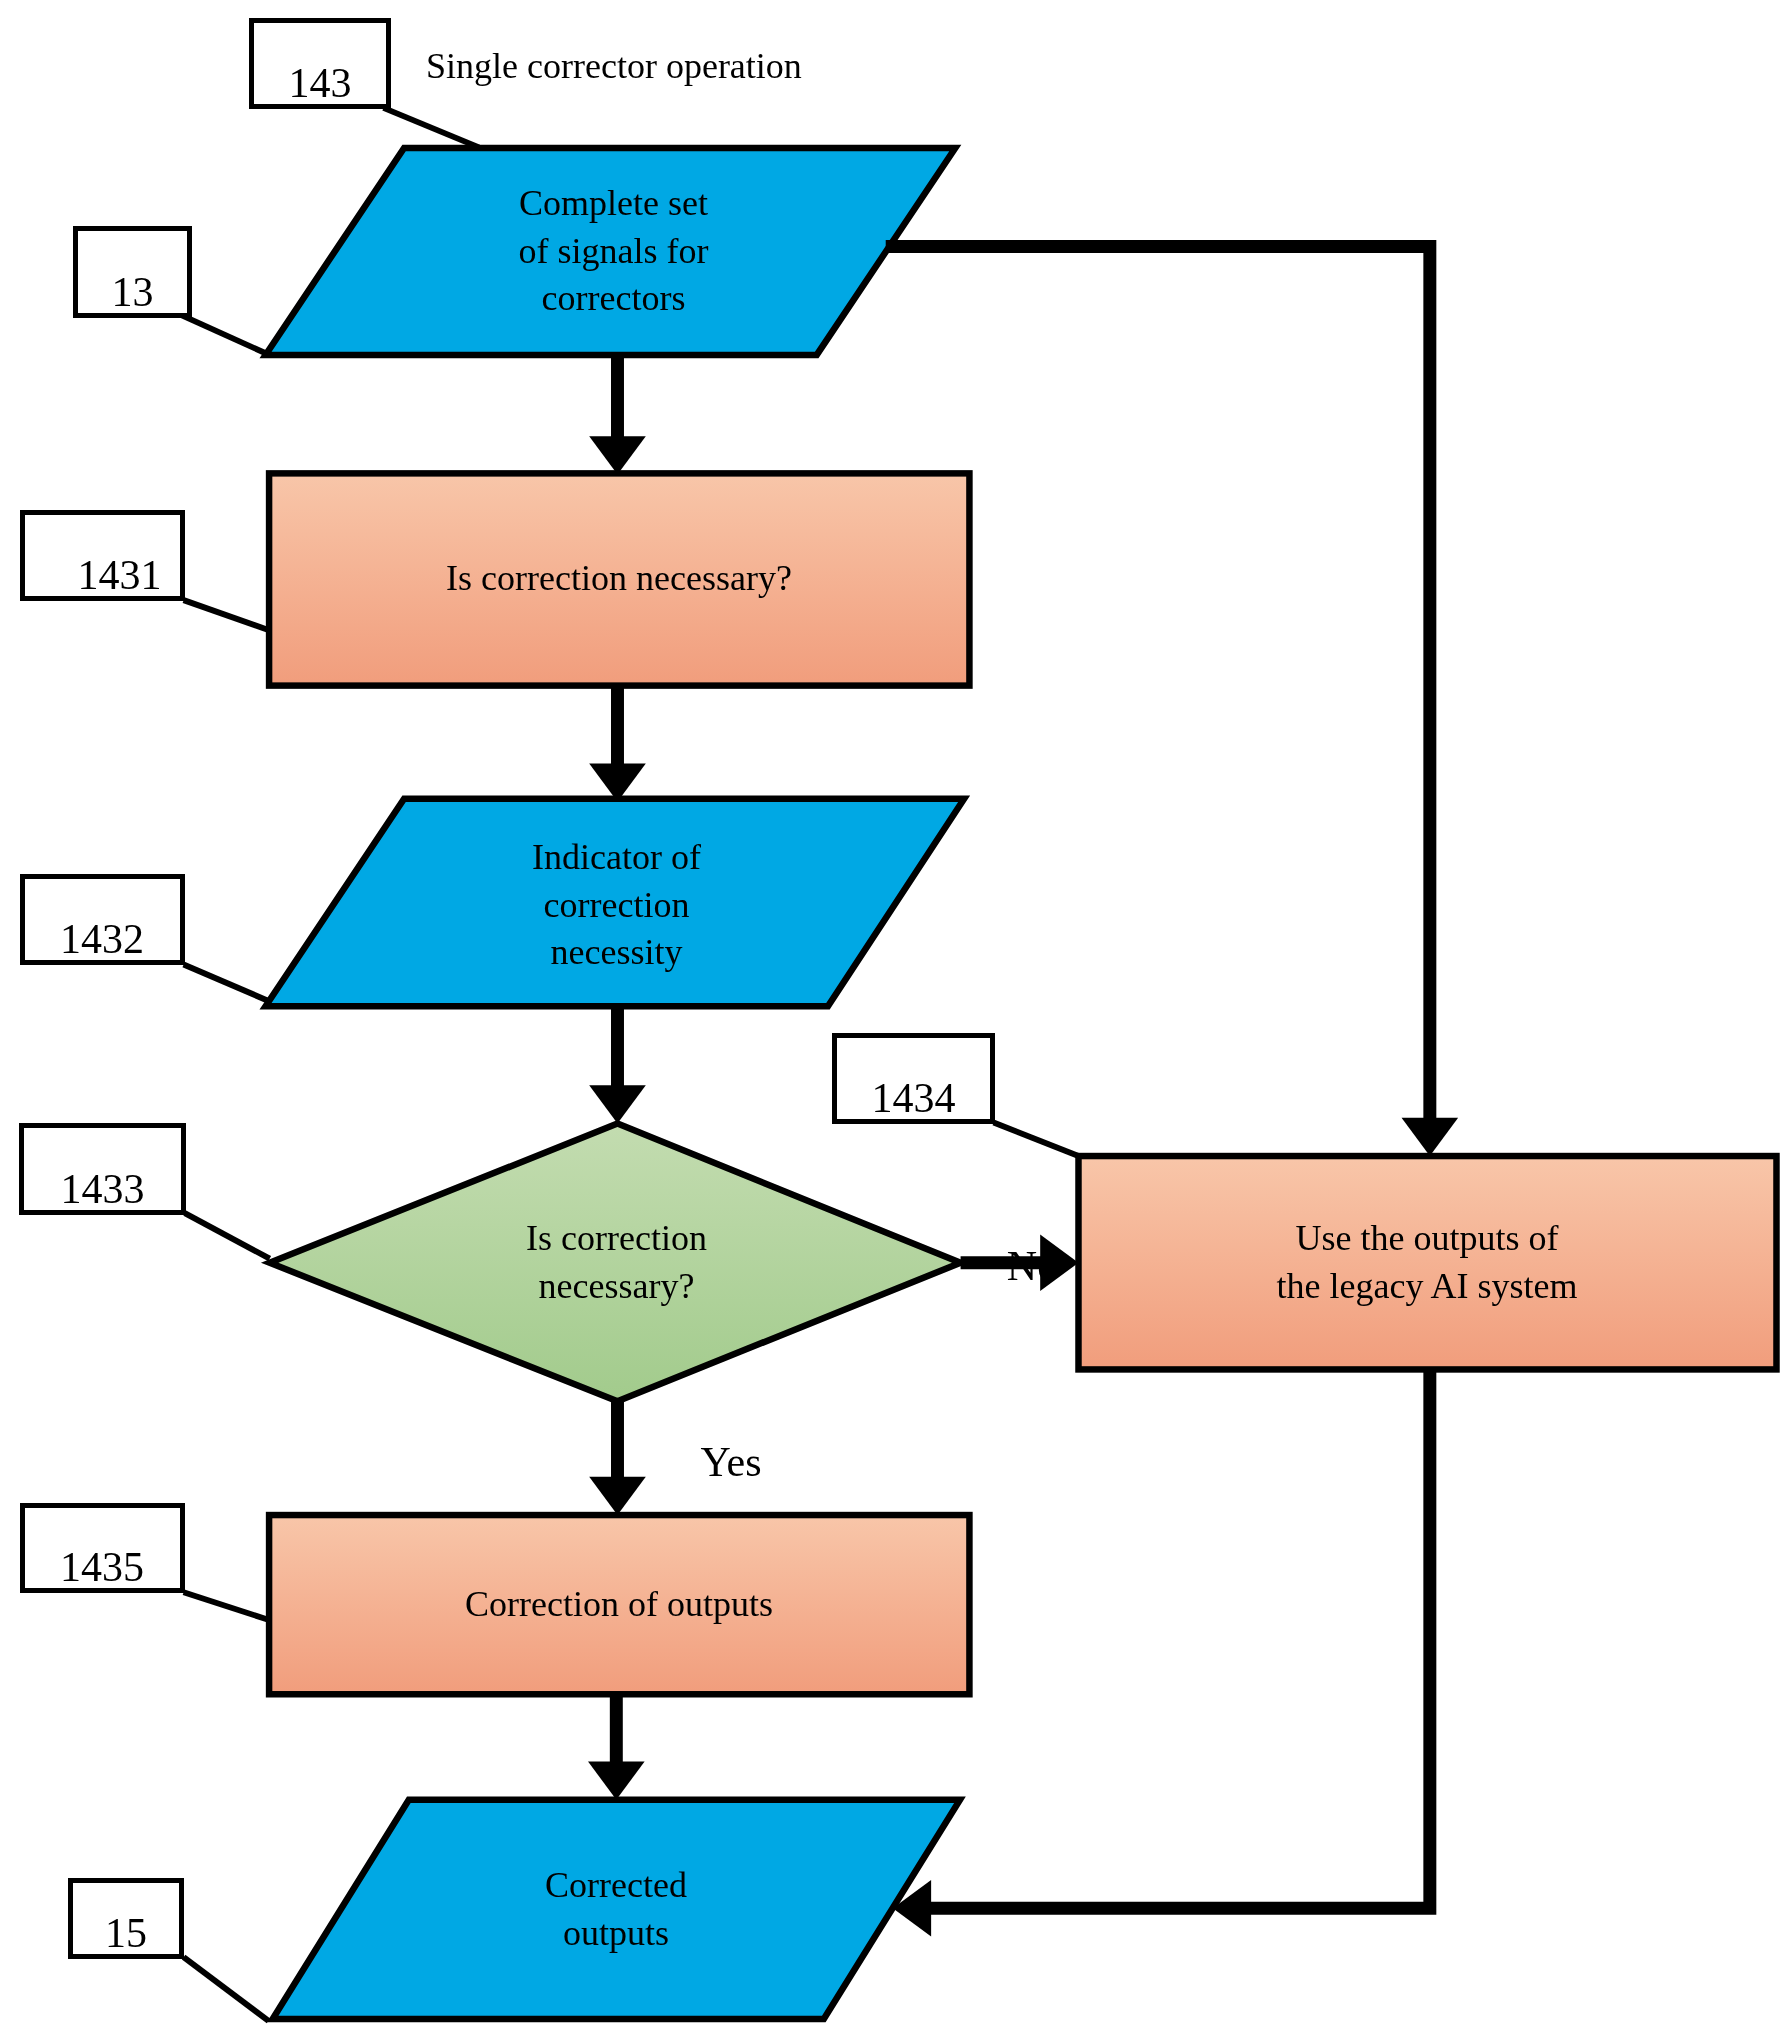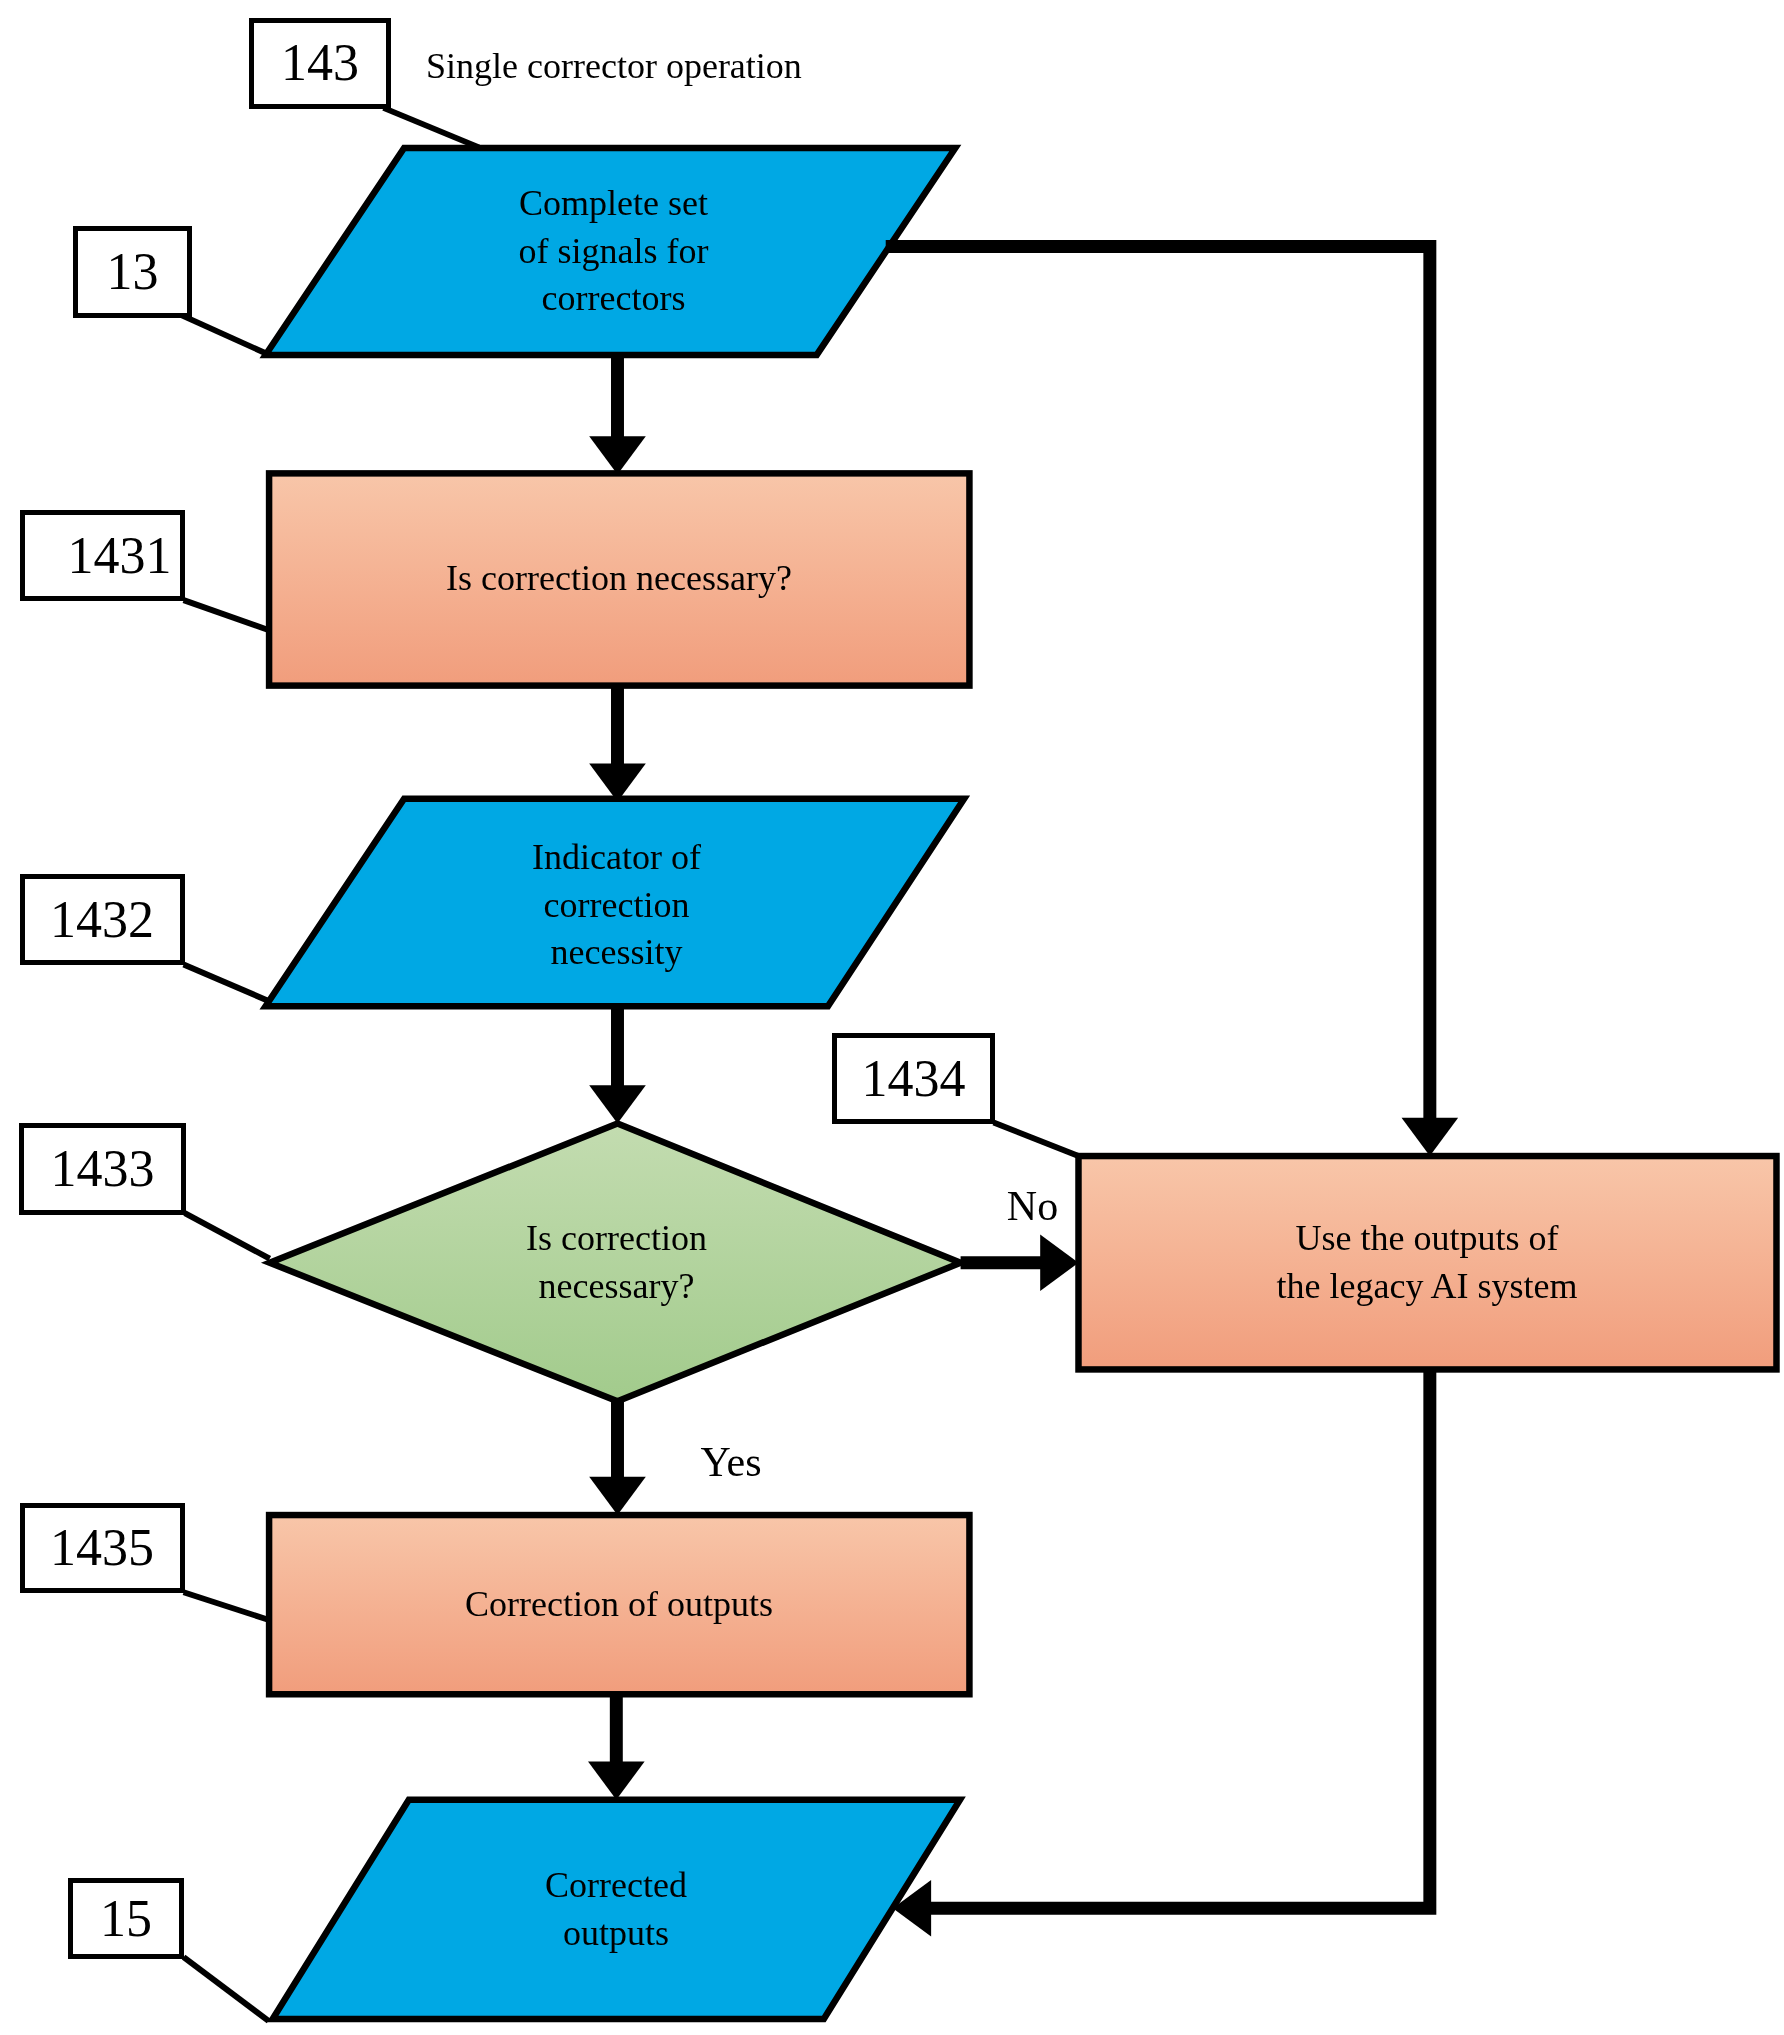--- a/index.html
+++ b/index.html
@@ -18,22 +18,22 @@
   .callout-line{stroke:var(--color-line,#000);stroke-width:10px;fill:none;}
   .head{fill:var(--color-line,#000);stroke:none;}
   stop.proc-top{stop-color:var(--color-process-top,#f8c6a9);}
   stop.proc-bottom{stop-color:var(--color-process-bottom,#f19d7c);}
   stop.dec-top{stop-color:var(--color-decision-top,#c3dcb0);}
   stop.dec-bottom{stop-color:var(--color-decision-bottom,#a2cb8c);}
   .ref-box{
     position:absolute;box-sizing:border-box;
     background:var(--color-label-box,#ffffff);
     border:5.3px solid var(--color-line,#000);
-    display:flex;align-items:center;justify-content:center;
-    font-size:52px;line-height:1;
+    display:flex;align-items:flex-end;justify-content:center;
+    font-size:42px;line-height:1;
   }
   .node-text{
     position:absolute;
     display:flex;align-items:center;justify-content:center;
     text-align:center;font-size:36px;line-height:1.33;
     white-space:pre-line;pointer-events:none;
   }
   .flow-label{position:absolute;display:flex;align-items:center;justify-content:center;font-size:42px;line-height:1;}
   #title{position:absolute;left:426px;top:46px;font-size:36px;line-height:1.15;white-space:nowrap;}
 </style>
@@ -131,17 +131,17 @@
 correction
 necessity</div>
   <div class="node-text" style="left:413px;top:1176px;width:407px;height:174px;">Is correction
 necessary?</div>
   <div class="node-text" style="left:1078px;top:1156px;width:698px;height:213px;">Use the outputs of
 the legacy AI system</div>
   <div class="node-text" style="left:269px;top:1515px;width:700px;height:179px;">Correction of outputs</div>
   <div class="node-text" style="left:377px;top:1815px;width:478px;height:189px;">Corrected
 outputs</div>
 
-  <div class="flow-label" style="left:991px;top:1179px;width:83px;height:53px;">No</div>
+  <div class="flow-label" style="left:991px;top:1239px;width:83px;height:53px;">No</div>
   <div class="flow-label" style="left:672px;top:1434px;width:118px;height:56px;">Yes</div>
 
 </div>
 
 
 </body></html>

